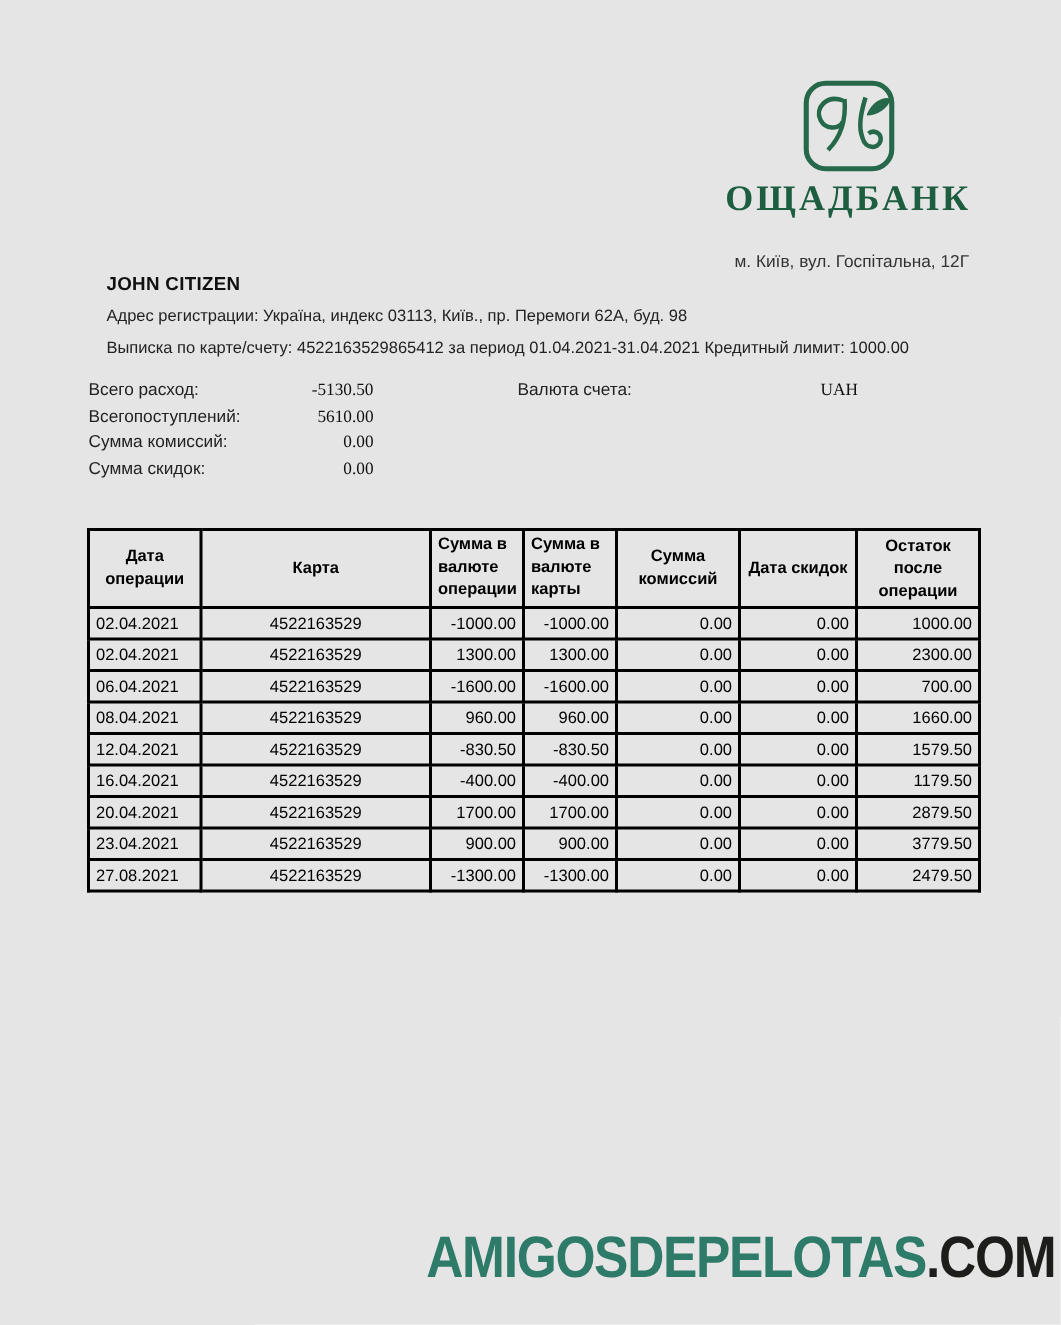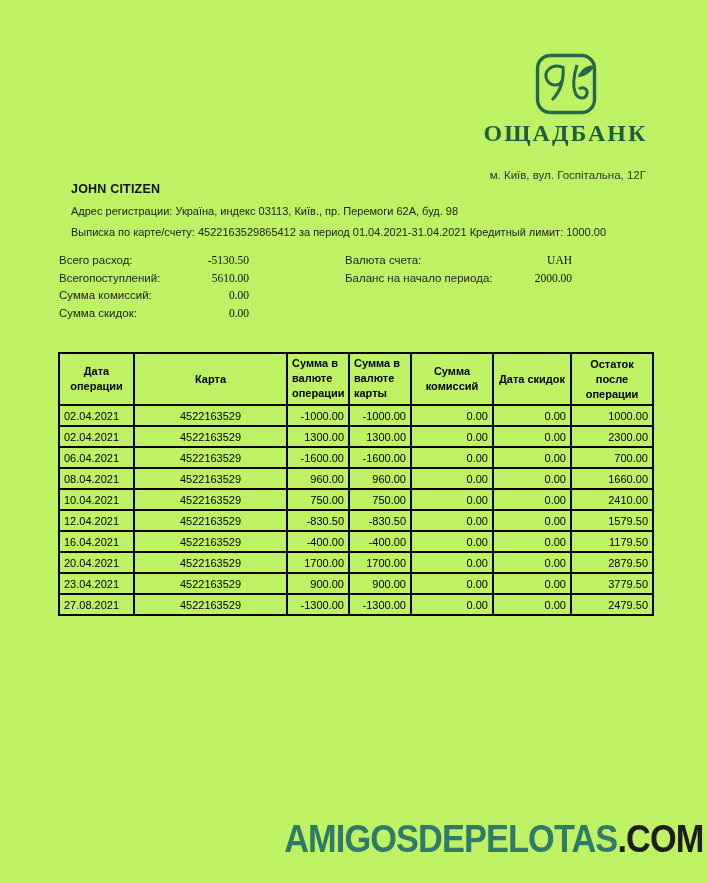--- a/index.html
+++ b/index.html
@@ -8,21 +8,21 @@
     --wm-primary:#2e7b69;
     --wm-suffix:#1d1d1b;
   }
   *{box-sizing:border-box;}
   html,body{margin:0;padding:0;}
   body{
     width:707px;height:883px;background:#ffffff;
     font-family:"Liberation Sans", sans-serif;color:#1a1a1a;
     position:relative;overflow:hidden;
   }
-  .page{position:relative;width:707px;height:883px;background:#bef264;padding-left:28px;}
+  .page{position:relative;width:707px;height:883px;background:#e5e5e5;padding-left:28px;}
 
   
   .brand{position:absolute;top:52px;right:59px;width:165px;text-align:center;}
   .brand .logo{display:block;margin:0 auto 4px auto;}
   .bank-name{
     font-family:"Liberation Serif", serif;font-weight:700;
     color:var(--wordmark-green);font-size:24px;letter-spacing:2px;white-space:nowrap;
   }
   .bank-address{
     position:absolute;top:169px;right:61px;font-size:11.5px;color:#333;white-space:nowrap;
@@ -108,24 +108,20 @@
       </div>
       <div class="summary-row">
         <span class="summary-label">Сумма скидок:</span>
         <span class="summary-value">0.00</span>
       </div>
     </div>
     <div class="summary-group right">
       <div class="summary-row">
         <span class="summary-label">Валюта счета:</span>
         <span class="summary-value">UAH</span>
-      </div>
-      <div class="summary-row">
-        <span class="summary-label">Баланс на начало периода:</span>
-        <span class="summary-value">2000.00</span>
       </div>
     </div>
   </div>
 
   <table class="tx-table">
     <colgroup>
       <col style="width:75px">
         <col style="width:153px">
         <col style="width:62px">
       <col style="width:62px">
@@ -175,29 +171,20 @@
         <tr>
           <td class="c-date">08.04.2021</td>
           <td class="c-card">4522163529</td>
           <td class="c-num">960.00</td>
           <td class="c-num">960.00</td>
           <td class="c-num">0.00</td>
           <td class="c-num">0.00</td>
           <td class="c-num">1660.00</td>
         </tr>
         <tr>
-          <td class="c-date">10.04.2021</td>
-          <td class="c-card">4522163529</td>
-          <td class="c-num">750.00</td>
-          <td class="c-num">750.00</td>
-          <td class="c-num">0.00</td>
-          <td class="c-num">0.00</td>
-          <td class="c-num">2410.00</td>
-        </tr>
-        <tr>
           <td class="c-date">12.04.2021</td>
           <td class="c-card">4522163529</td>
           <td class="c-num">-830.50</td>
           <td class="c-num">-830.50</td>
           <td class="c-num">0.00</td>
           <td class="c-num">0.00</td>
           <td class="c-num">1579.50</td>
         </tr>
         <tr>
           <td class="c-date">16.04.2021</td>

